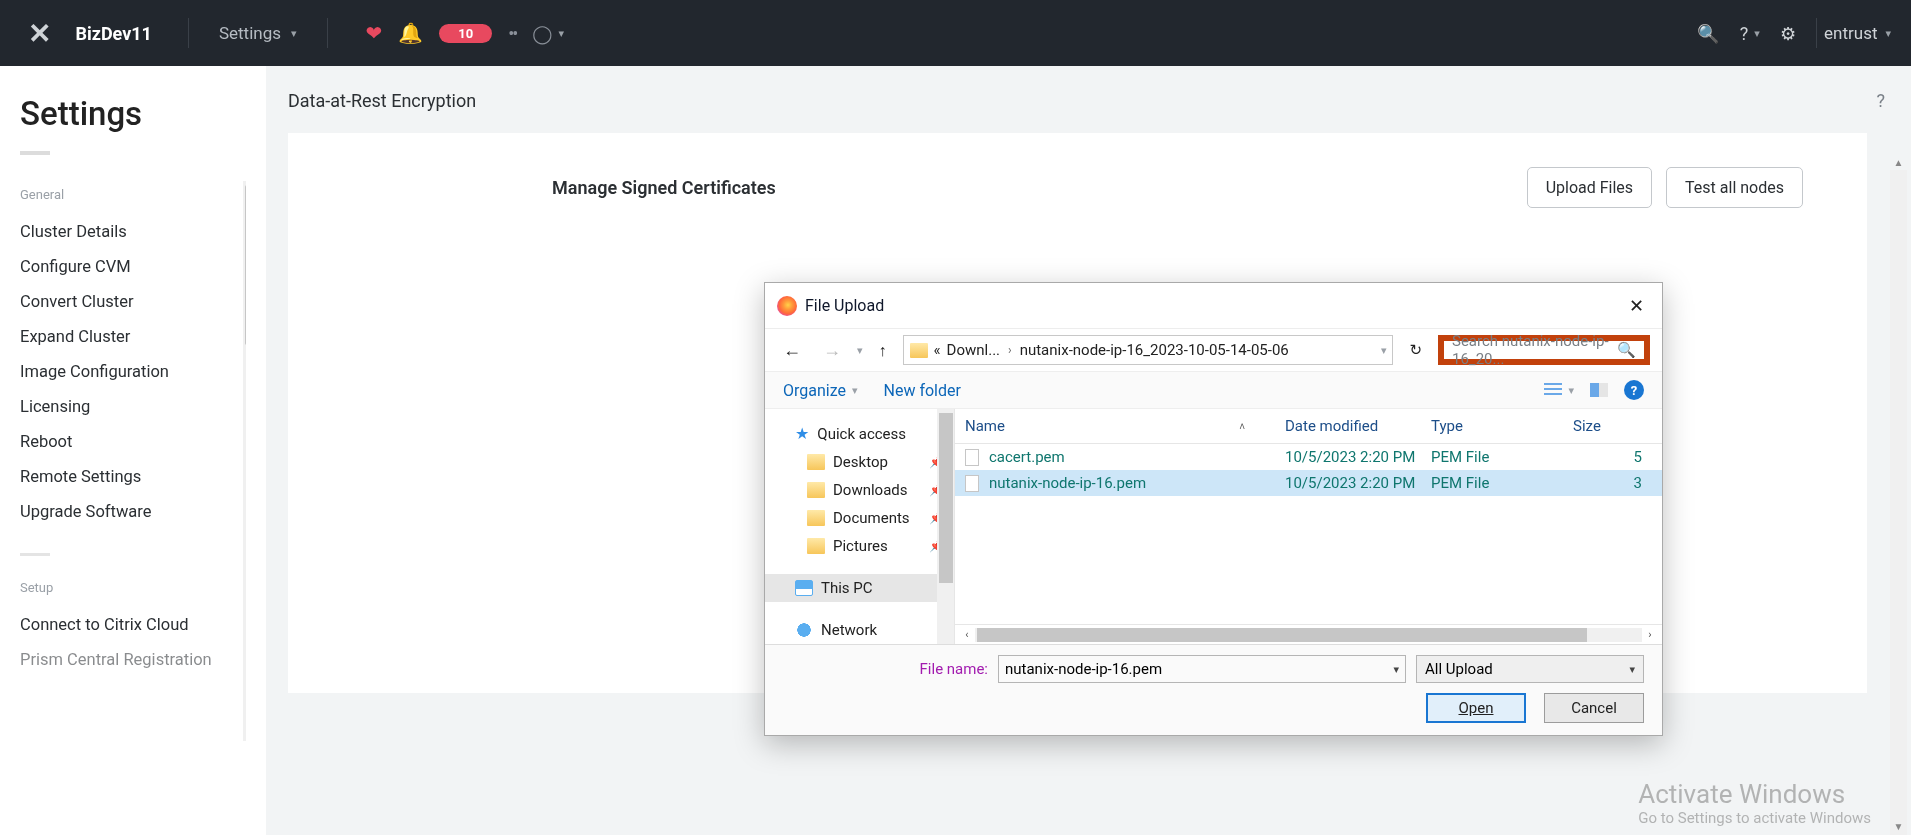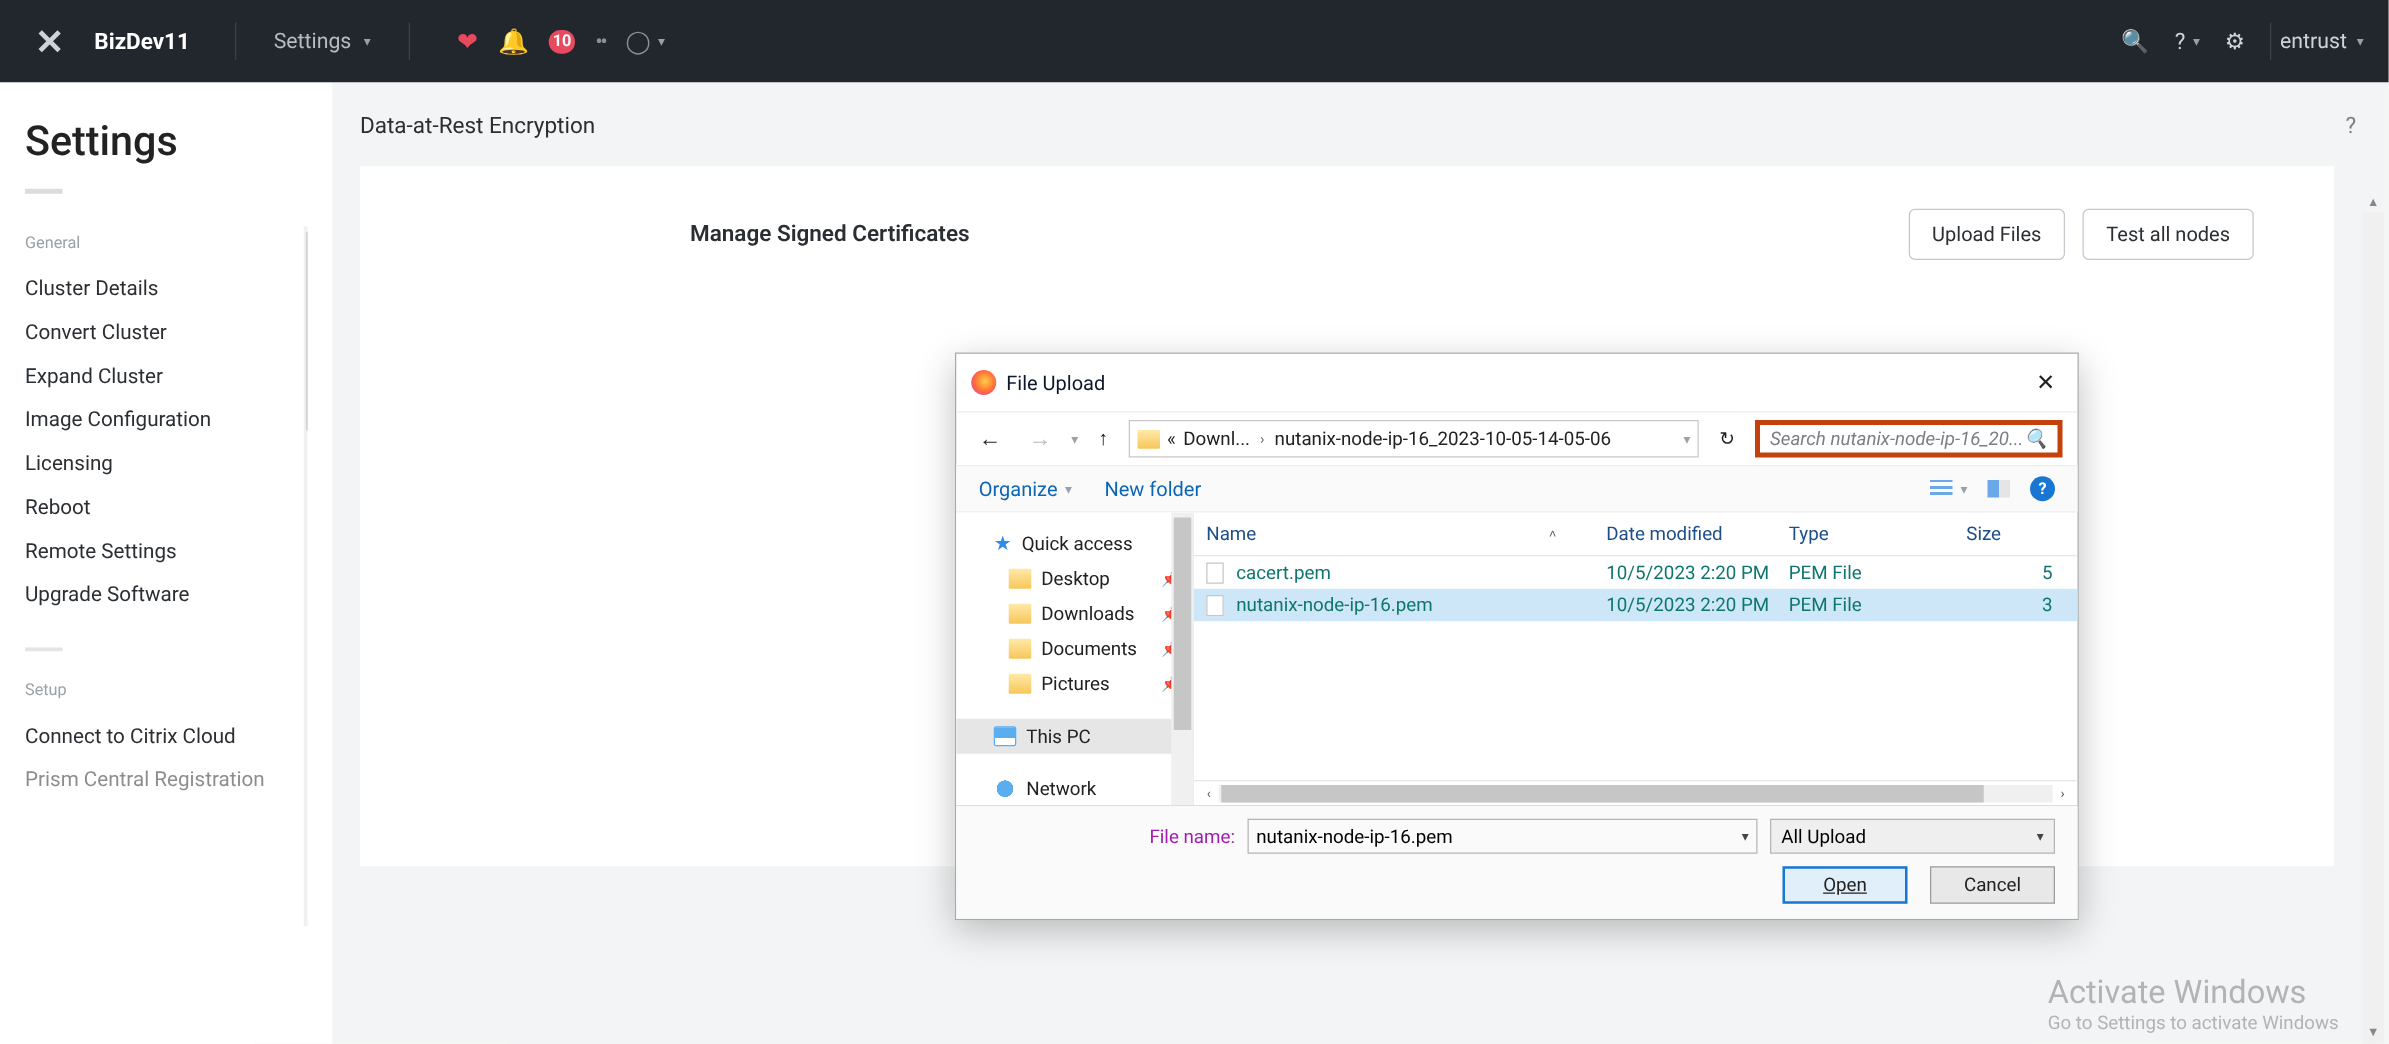--- a/index.html
+++ b/index.html
@@ -9,21 +9,21 @@
 .topbar { background: #22272e; height: 66px; display: flex; align-items: center; padding: 0 20px; color: #e6e6e6; }
 .topbar-left { display: flex; align-items: center; gap: 18px; }
 .logo-x { font-size: 28px; font-weight: 700; color: #cfd3d7; padding: 0 8px; letter-spacing: -2px; }
 .cluster-name { font-weight: 700; font-size: 18px; color: #fff; padding-right: 18px; }
 .vsep { width: 1px; height: 30px; background: #3a4048; }
 .nav-dd { color: #b6bcc3; font-size: 17px; padding: 0 12px; display: flex; align-items: center; gap: 10px; }
 .chev-d { font-size: 11px; color: #9aa0a7; }
 .topbar-icons { display: flex; align-items: center; gap: 16px; padding-left: 20px; }
 .heart { color: #e8495f; font-size: 20px; }
 .bell { color: #e8495f; font-size: 20px; }
-.badge-red { background: #e8495f; color: #fff; border-radius: 11px; font-size: 13px; font-weight: 700; padding: 2px 3px; }
+.badge-red { background: #e8495f; color: #fff; border-radius: 11px; font-size: 13px; font-weight: 700; padding: 2px 19px; }
 .dots { color: #8a9099; font-size: 18px; letter-spacing: -2px; }
 .circ-dd { color: #8a9099; display: flex; align-items: center; gap: 6px; }
 .topbar-right { margin-left: auto; display: flex; align-items: center; gap: 20px; color: #cfd3d7; }
 .tb-ico { font-size: 18px; color: #cfd3d7; }
 .help-dd { display: flex; align-items: center; gap: 6px; }
 .user-dd { font-size: 17px; display: flex; align-items: center; gap: 8px; padding-left: 7px; border-left: 1px solid #3a4048; height: 30px; }
 
 
 .body-row { display: flex; height: calc(835px - 66px); }
 .sidebar { width: 266px; background: #fff; padding: 28px 20px 0 20px; position: relative; }
@@ -55,21 +55,21 @@
 .dlg-title-text { font-size: 16px; color: #0f172a; }
 .dlg-close { margin-left: auto; font-size: 18px; color: #222; cursor: pointer; padding: 4px 6px; }
 .dlg-nav { display: flex; align-items: center; padding: 6px 12px; gap: 10px; border-top: 1px solid #ededed; }
 .nav-arrow { font-size: 18px; color: #222; padding: 2px 6px; }
 .nav-arrow.dim { color: #b9b9b9; }
 .nav-up { font-size: 16px; color: #222; padding: 2px 6px; }
 .addr-bar { flex: 1; border: 1px solid #c8c8c8; height: 30px; display: flex; align-items: center; padding: 0 6px; gap: 6px; font-size: 15px; color: #222; }
 .addr-folder { width: 18px; height: 15px; background: linear-gradient(#ffe9a8,#f7c65a); border-radius: 1px; }
 .addr-chev { color: #6a6a6a; font-size: 12px; padding: 0 2px; }
 .refresh { font-size: 15px; color: #222; padding: 0 6px; }
-.search-box { width: 246px; border: 4px solid #c2410c; height: 30px; display: flex; align-items: center; padding: 0 8px; font-size: 15px; color: #7a7f85; font-style: italic; }
+.search-box { width: 212px; border: 6px solid #c2410c; height: 30px; display: flex; align-items: center; padding: 0 8px; font-size: 15px; color: #7a7f85; }
 .search-box .mag { margin-left: auto; color: #444; }
 .dlg-toolbar { display: flex; align-items: center; padding: 8px 18px; gap: 26px; background: #fafafa; border-top: 1px solid #eee; border-bottom: 1px solid #eee; }
 .tb-link { color: #0c66b8; font-size: 16px; display: flex; align-items: center; gap: 6px; cursor: pointer; }
 .tb-right { margin-left: auto; display: flex; align-items: center; gap: 16px; }
 .view-ico { width: 18px; height: 14px; display: inline-block; }
 .view-list { background: repeating-linear-gradient(#6aa8e8 0, #6aa8e8 2px, transparent 2px, transparent 5px); }
 .prev-ico { width: 18px; height: 14px; background: linear-gradient(90deg,#6aa8e8 0 50%, #e5e5e5 50% 100%); }
 .help-circ { width: 20px; height: 20px; border-radius: 50%; background: #1976d2; color: #fff; font-size: 13px; font-weight: 700; display: flex; align-items: center; justify-content: center; }
 
 .dlg-body { flex: 1; display: flex; border-bottom: 1px solid #ddd; min-height: 0; }
@@ -163,20 +163,21 @@
 
   <div class="sidebar">
     <h1>Settings</h1>
     <div class="ul-deco"></div>
     <div class="sb-scroll-wrap">
 
       <div class="sb-scroll-track"></div>
       <div class="sb-scroll-thumb"></div>
       <div class="sb-section">General</div>
       <div class="sb-item">Cluster Details</div>
+      <div class="sb-item">Configure CVM</div>
       <div class="sb-item">Convert Cluster</div>
       <div class="sb-item">Expand Cluster</div>
       <div class="sb-item">Image Configuration</div>
       <div class="sb-item">Licensing</div>
       <div class="sb-item">Reboot</div>
       <div class="sb-item">Remote Settings</div>
       <div class="sb-item">Upgrade Software</div>
       <div class="sb-hr"></div>
       <div class="sb-section">Setup</div>
       <div class="sb-item">Connect to Citrix Cloud</div>

